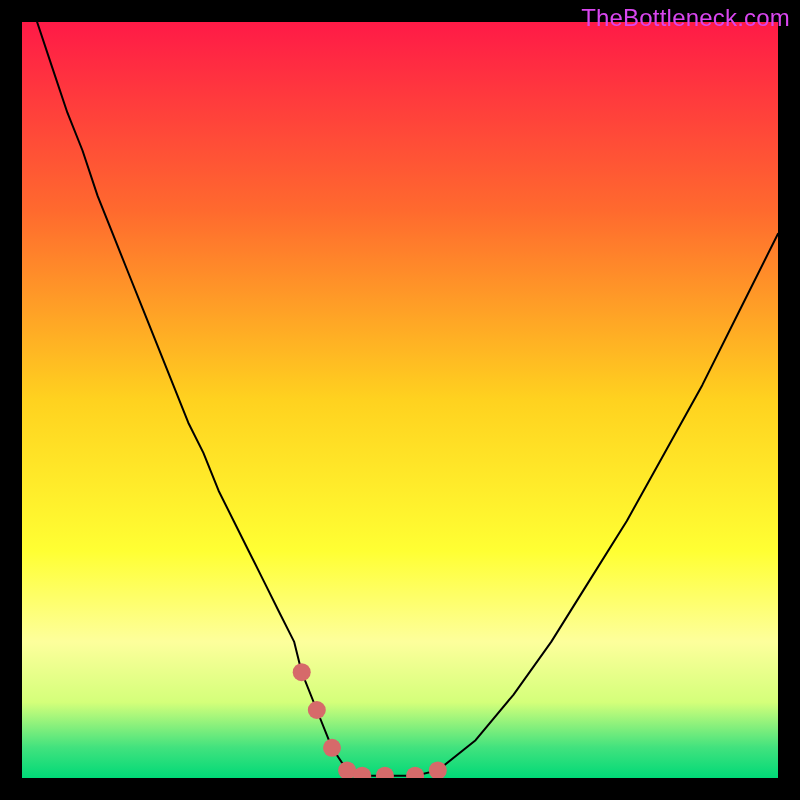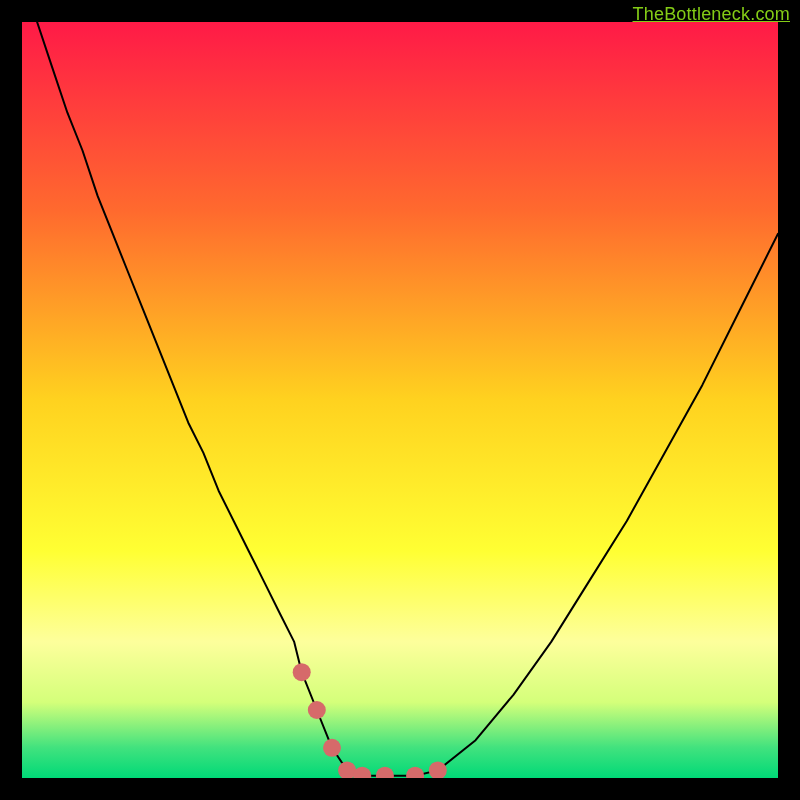--- a/index.html
+++ b/index.html
@@ -26,26 +26,25 @@
   }
   .plot svg {
     display: block;
     width: 756px;
     height: 756px;
   }
   .watermark {
     position: absolute;
     top: 4px;
     right: 10px;
-    color: #84cc16;
-    font-size: 18px;
+    color: #d946ef;
+    font-size: 24px;
     font-weight: 400;
     letter-spacing: 0.2px;
     user-select: none;
-    text-decoration: underline;
   }
 </style>
 </head>
 <body>
 
 <div class="stage">
   <div class="plot">
     <svg viewBox="0 0 756 756">
       <defs>
         <linearGradient id="bg-grad" x1="0" y1="0" x2="0" y2="1">

